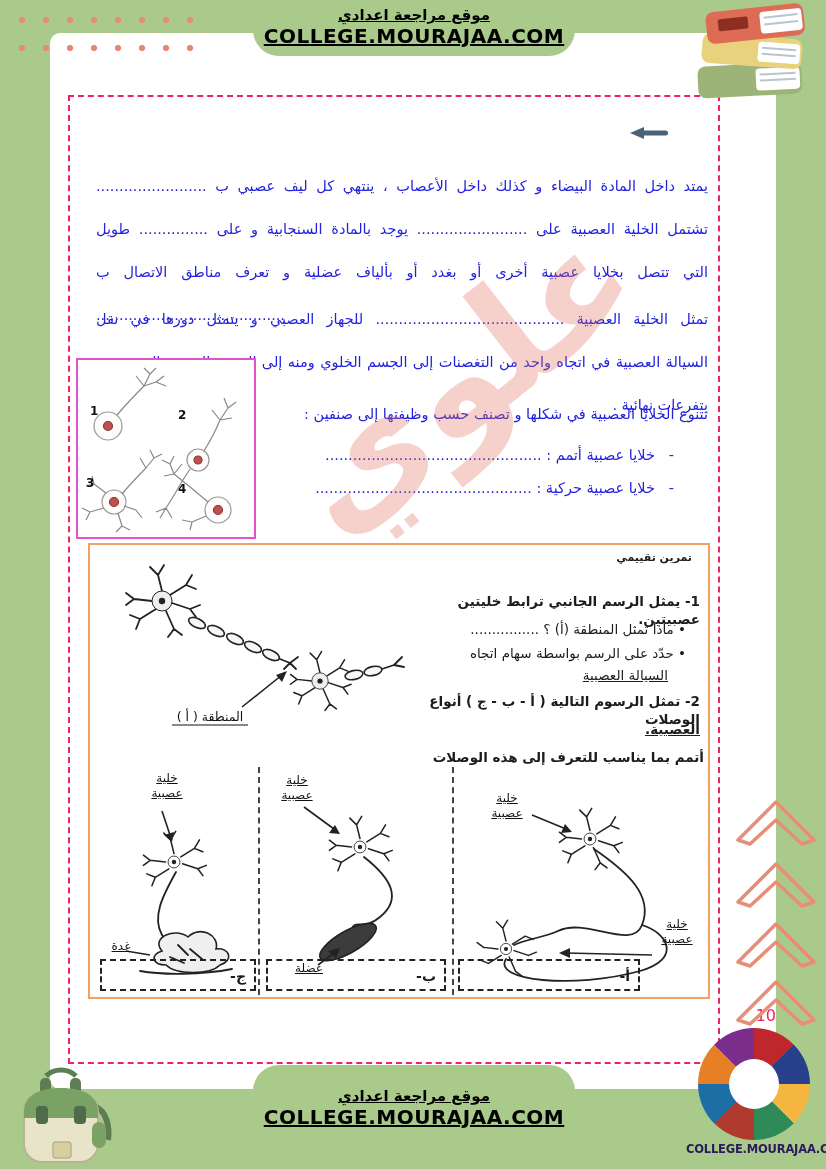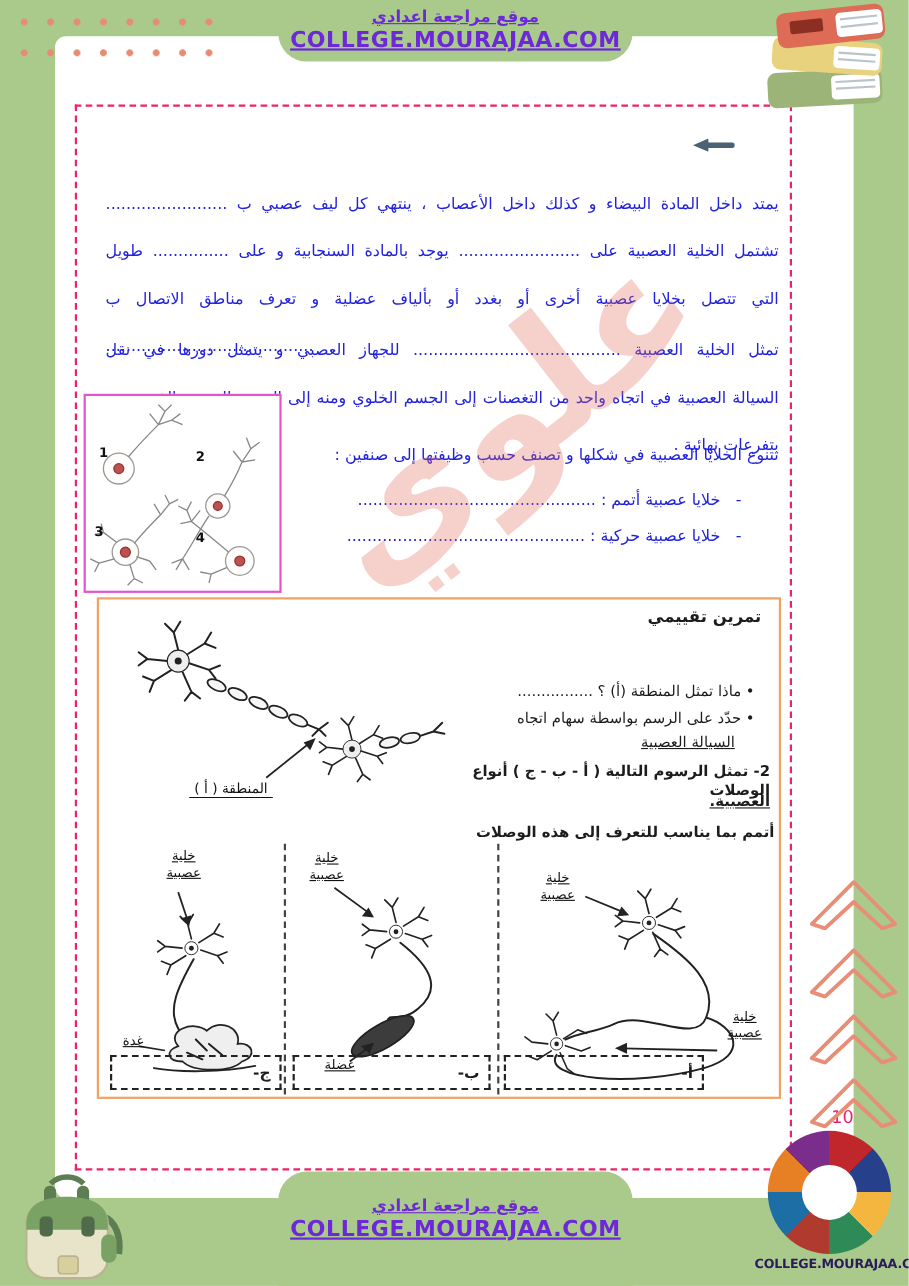--- a/index.html
+++ b/index.html
@@ -10,21 +10,21 @@
         background:#ffffff;border-radius:10px;z-index:1;}
   
   .frame{position:absolute;left:68px;top:95px;width:648px;height:965px;
          border:2px dashed #ed2368;z-index:2;}
   
   .dots{position:absolute;left:4px;top:2px;width:206px;height:66px;z-index:3;
         background-image:radial-gradient(circle,#e98a72 2.8px,transparent 3.4px);
         background-size:24px 28px;background-position:6px 4px;}
   
   .tab{position:absolute;left:253px;width:322px;background:#a9ca8b;z-index:4;
-       text-align:center;color:#6d28d9;}
+       text-align:center;color:#000000;}
   .tab-top{top:0;height:56px;border-radius:0 0 26px 26px;}
   .tab-bottom{bottom:0;height:104px;border-radius:26px 26px 0 0;}
   .site-ar{font-size:15px;font-weight:bold;text-decoration:underline;}
   .site-url{font-size:20px;font-weight:bold;text-decoration:underline;letter-spacing:.5px;}
   .tab-top .site-ar{margin-top:6px;}
   .tab-bottom .site-ar{margin-top:22px;}
   
   .watermark{position:absolute;left:170px;top:290px;width:580px;z-index:6;
              font-size:150px;font-weight:bold;color:#e36a5a;opacity:.30;
              transform:rotate(-38deg);text-align:center;pointer-events:none;}
@@ -41,21 +41,21 @@
   .p4{left:260px;top:406px;width:448px;text-align:right;}
   .bullet{left:260px;width:414px;text-align:right;}
   .b1{top:447px;} .b2{top:480px;}
   
   .neuron-box{position:absolute;left:76px;top:358px;width:176px;height:177px;
               border:2px solid #e452cf;background:#fff;z-index:5;}
   .neuron-box .num{position:absolute;font-size:12px;font-weight:bold;color:#111;}
   
   .ex-box{position:absolute;left:88px;top:543px;width:618px;height:452px;
           border:2px solid #f0a263;background:#fff;z-index:5;color:#1c1c1c;}
-  .ex-title{position:absolute;top:6px;right:16px;font-size:15px;font-weight:bold;direction:rtl;}
+  .ex-title{position:absolute;top:6px;right:16px;font-size:11px;font-weight:bold;direction:rtl;}
   .ex-q{position:absolute;right:8px;width:302px;direction:rtl;text-align:right;
         font-size:13.5px;line-height:1.3;}
   .q1{top:48px;font-weight:bold;}
   .qb1{top:76px;right:22px;width:288px;}
   .qb2a{top:100px;right:22px;width:288px;}
   .qb2b{top:122px;right:40px;width:270px;text-decoration:underline;}
   .q2a{top:148px;font-weight:bold;}
   .q2b{top:176px;text-decoration:underline;font-weight:bold;}
   .instr{top:204px;right:4px;width:312px;font-weight:bold;}
   .ex-draw{position:absolute;left:2px;top:4px;}
@@ -216,20 +216,21 @@
       <ellipse cx="262" cy="126" rx="9" ry="4.5" transform="rotate(-12 262 126)"></ellipse>
       <ellipse cx="281" cy="122" rx="9" ry="4.5" transform="rotate(-12 281 122)"></ellipse>
     </g>
     <path class="wire" d="M290,120 L302,116 M302,116 L310,108 M302,116 L312,118"></path>
     <path class="arr" d="M150,158 L190,126"></path>
     <polygon class="arrh" points="195,122 184,126 190,133"></polygon>
     <text x="118" y="172" font-size="12.5" text-anchor="middle" fill="#111" direction="rtl">المنطقة ( أ )</text>
     <path d="M80,176 L156,176" stroke="#111" stroke-width="1"></path>
   </svg>
 
+  <div class="ex-q q1">1- يمثل الرسم الجانبي ترابط خليتين عصبيتين.</div>
   <div class="ex-q qb1">•  ماذا تمثل المنطقة (أ) ؟ ................</div>
   <div class="ex-q qb2b">السيالة العصبية</div>
   <div class="ex-q qb2a">•  حدّد على الرسم بواسطة سهام اتجاه</div>
   <div class="ex-q q2a">2- تمثل الرسوم التالية ( أ - ب - ج ) أنواع الوصلات</div>
   <div class="ex-q q2b">العصبية.</div>
   <div class="ex-q instr">أتمم بما يناسب للتعرف إلى هذه الوصلات</div>
 
   <div class="panels">
 
     <div class="panel panel-a">

